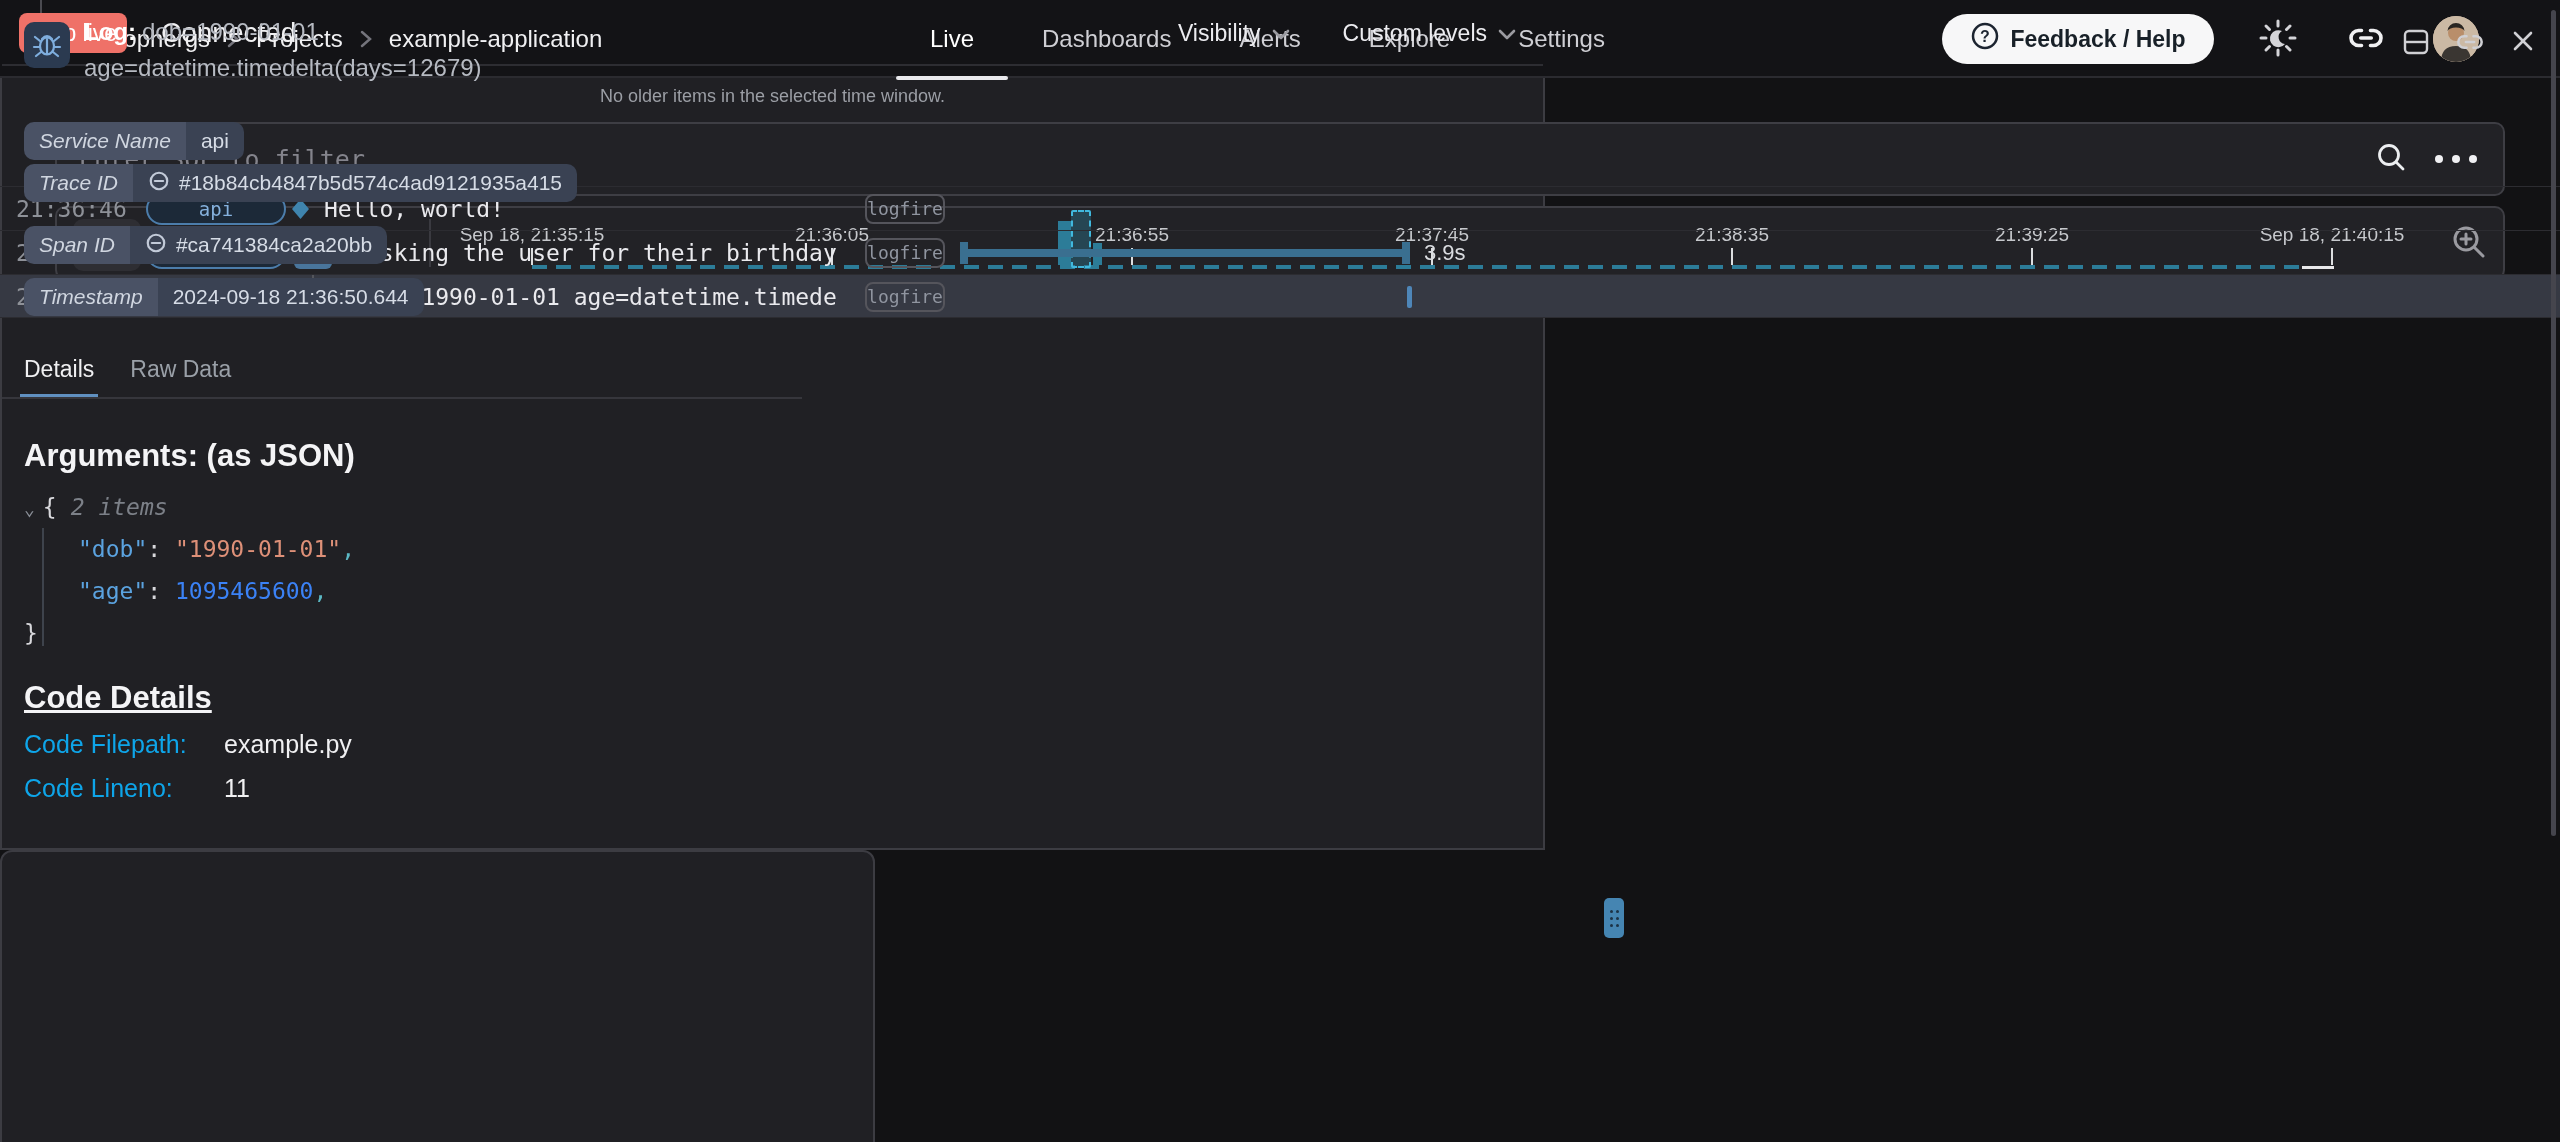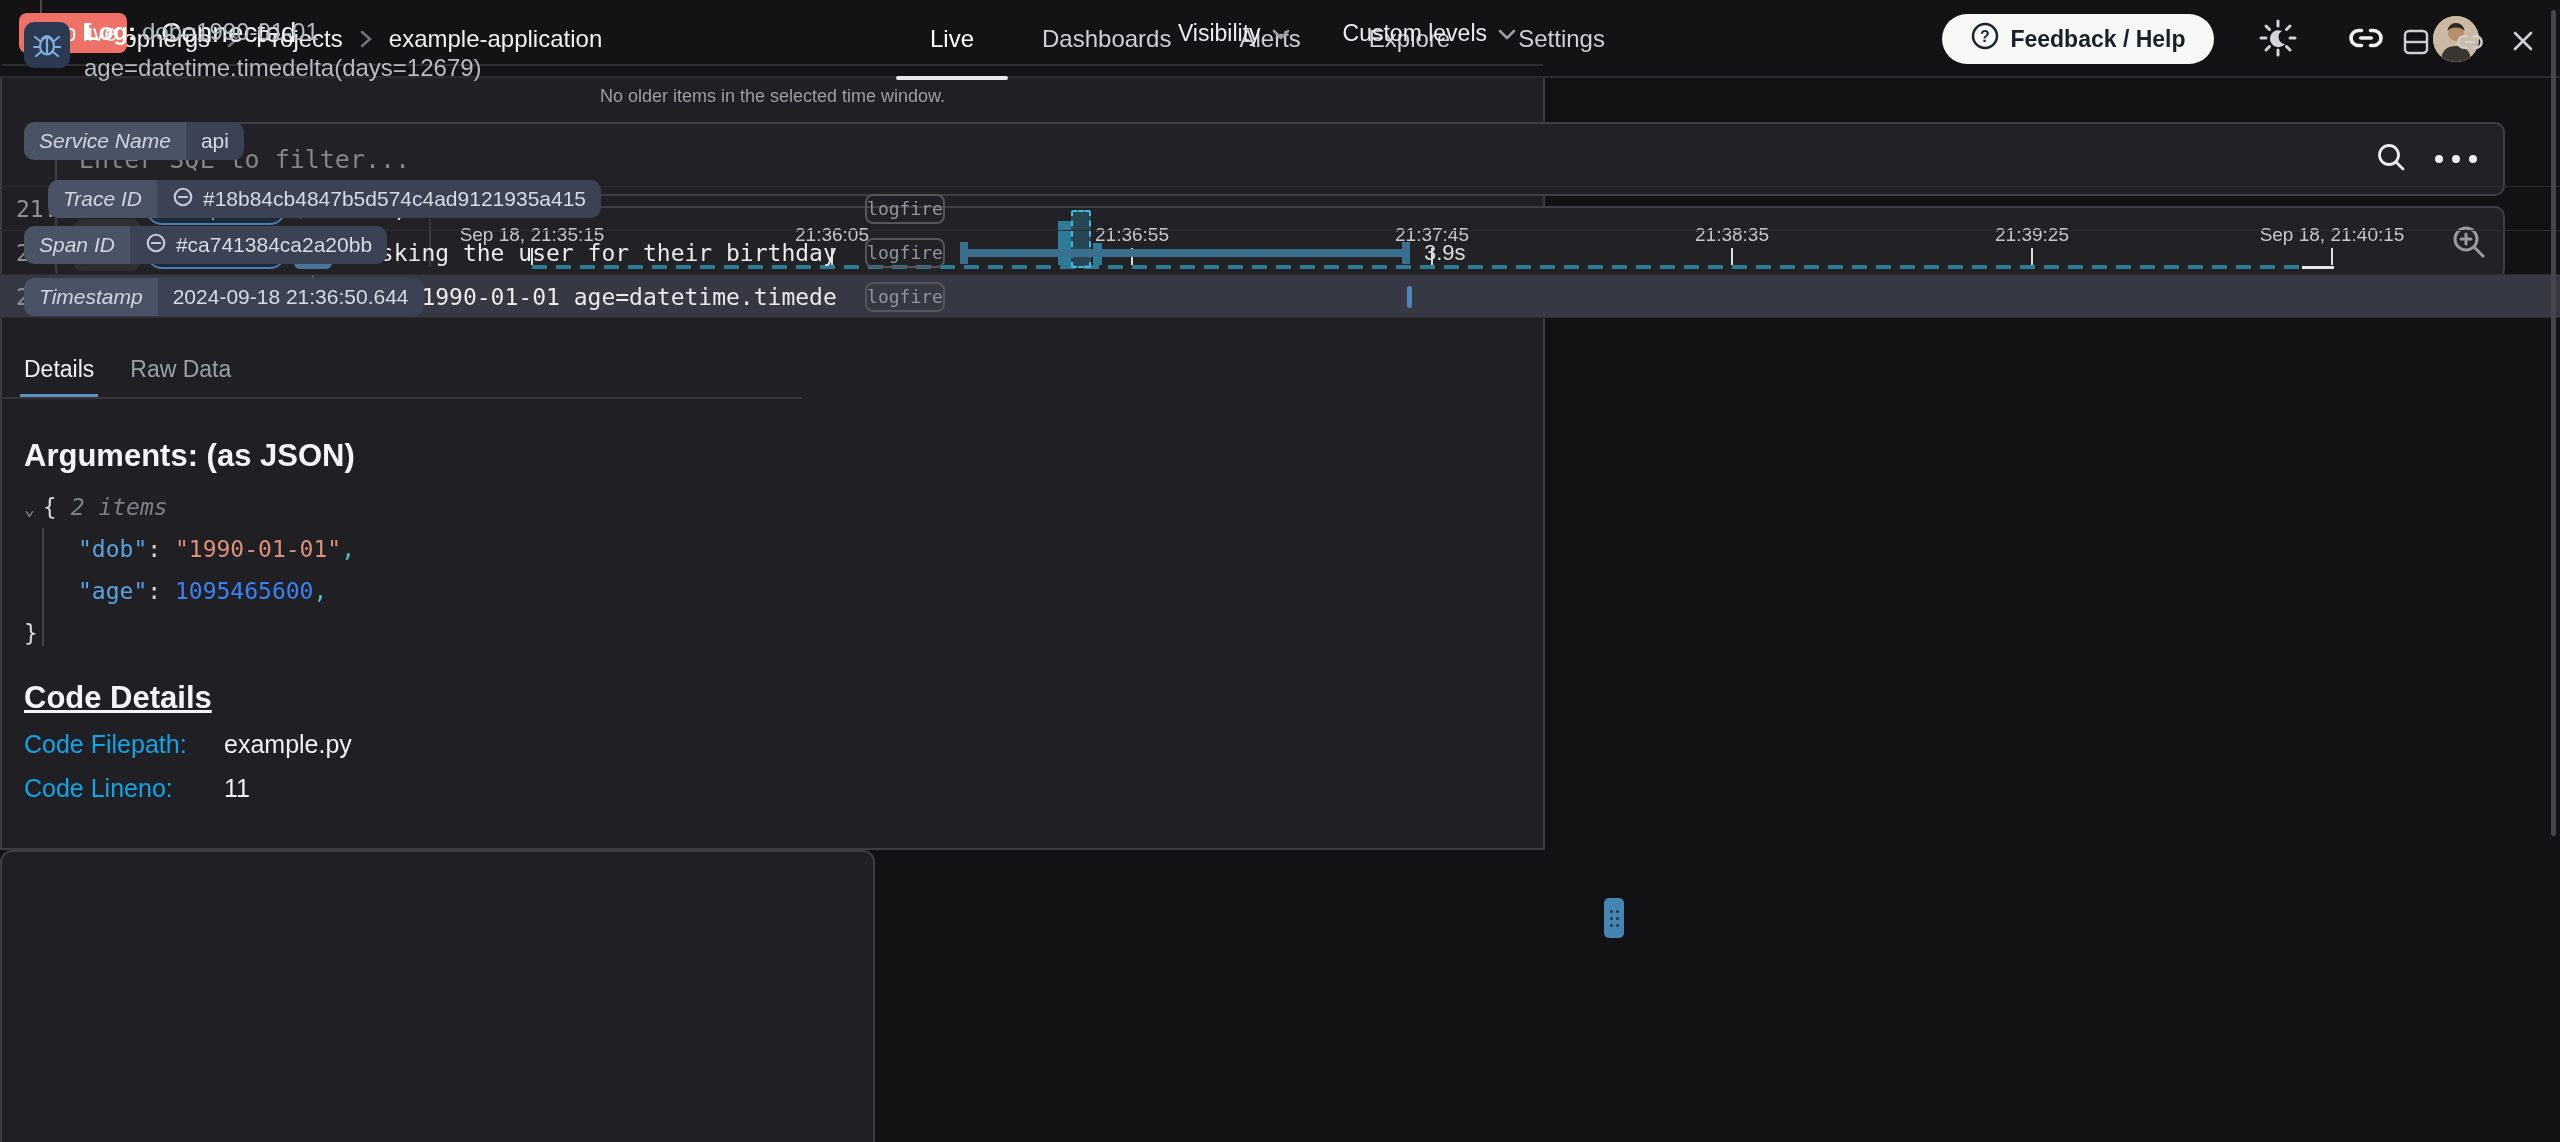--- a/index.html
+++ b/index.html
@@ -403,21 +403,21 @@
           <line x1="5" y1="5" x2="21" y2="21"></line>
             <line x1="21" y1="5" x2="5" y2="21"></line>
         </svg>
       </span>
     </div>
 
     <div class="attr-pill" style="top:122px;">
       <span class="attr-label">Service Name</span>
       <span class="attr-value">api</span>
     </div>
-    <div class="attr-pill" style="top:180px;margin-left:24px;">
+    <div class="attr-pill" style="top:164px;">
       <span class="attr-label">Trace ID</span>
       <span class="attr-value">
         <span>
           <svg width="22" height="22" viewBox="0 0 24 24" fill="none" stroke="#c2cad8" stroke-width="2.4" stroke-linecap="round">
               <circle cx="12" cy="12" r="9"></circle>
               <line x1="7.5" y1="12" x2="16.5" y2="12"></line>
             </svg>
         </span>
         <span>#18b84cb4847b5d574c4ad9121935a415</span>
       </span>

